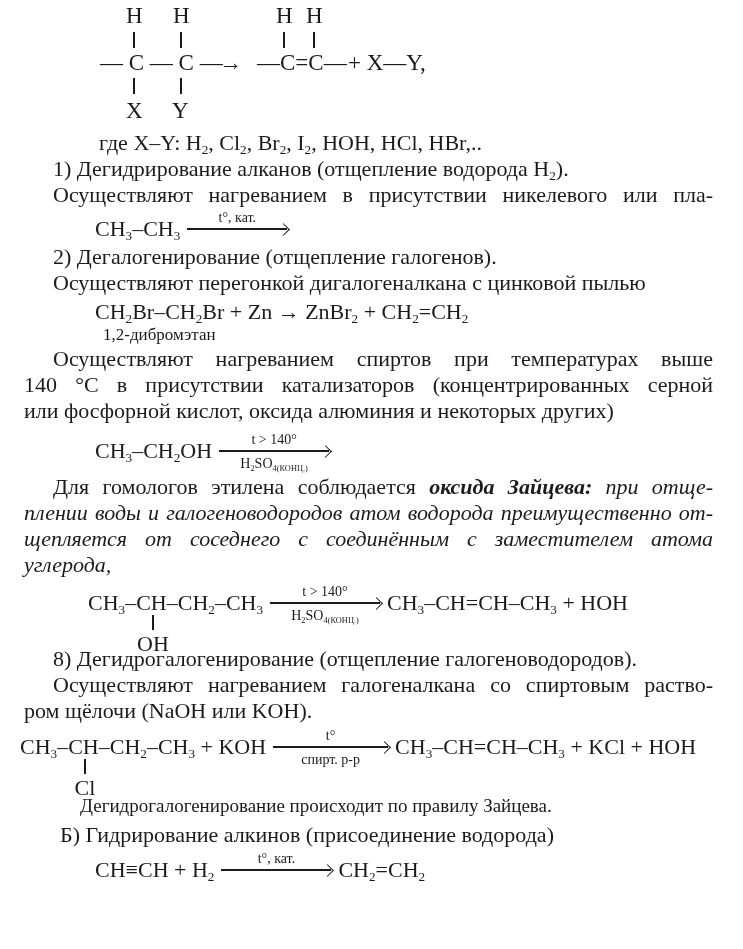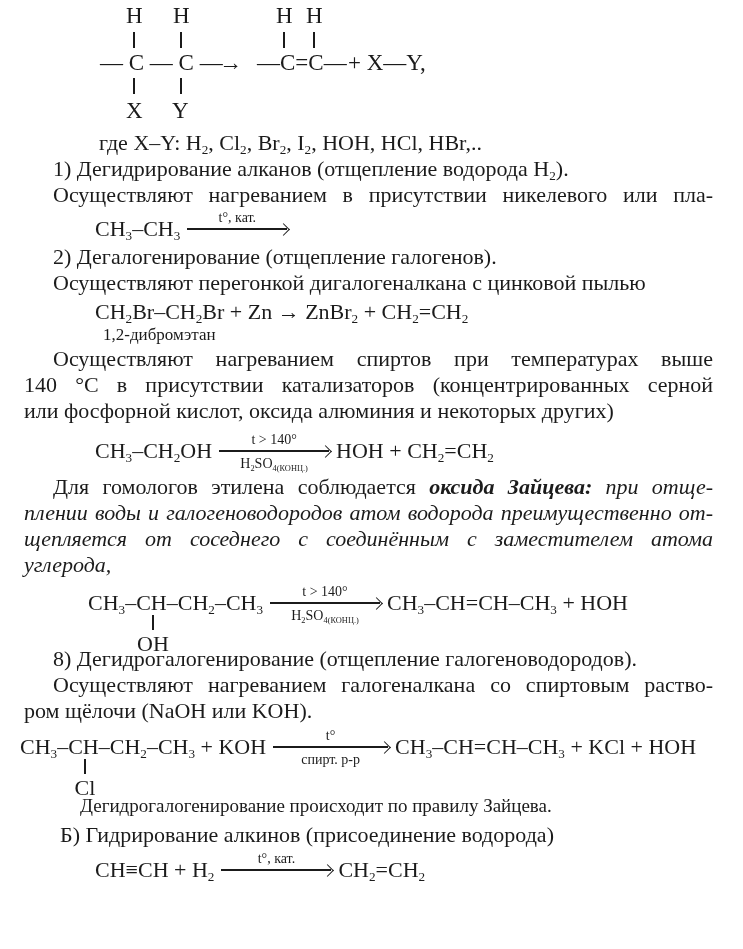--- a/index.html
+++ b/index.html
@@ -74,21 +74,21 @@
   <div class="eq eq1 line"><span class="chem">CH<sub>3</sub>–CH<sub>3</sub></span><span class="rarr w100"><span class="lab lab-top">t°, кат.</span></span></div>
 
   <div class="line ind">2) Дегалогенирование (отщепление галогенов).</div>
   <div class="line ind">Осуществляют перегонкой дигалогеналкана с цинковой пылью</div>
   <div class="eq eq2 line"><span class="chem">CH<sub>2</sub>Br–CH<sub>2</sub>Br + Zn → ZnBr<sub>2</sub> + CH<sub>2</sub>=CH<sub>2</sub></span></div>
   <div class="eq-cap">1,2-дибромэтан</div>
 
   <div class="line jl ind">Осуществляют нагреванием спиртов при температурах выше</div>
   <div class="line jl">140 °С в присутствии катализаторов (концентрированных серной</div>
   <div class="line">или фосфорной кислот, оксида алюминия и некоторых других)</div>
-  <div class="eq eq3 line"><span class="chem">CH<sub>3</sub>–CH<sub>2</sub>OH</span><span class="rarr w110"><span class="lab lab-top">t &gt; 140°</span><span class="lab lab-bot">H<sub>2</sub>SO<sub>4(КОНЦ.)</sub></span></span><span class="chem">HOH + CH<sub>2</sub>=CH<sub>2</sub></span></div>
+  <div class="eq eq3 line"><span class="chem">CH<sub>3</sub>–CH<sub>2</sub>OH</span><span class="rarr w110"><span class="lab lab-top">t &gt; 140°</span><span class="lab lab-bot">H<sub>2</sub>SO<sub>4(КОНЦ.)</sub></span></span></div>
 
   <div class="line jl ind"><span>Для гомологов этилена соблюдается </span><span class="bi">оксида Зайцева:</span><span class="it"> при отще-</span></div>
   <div class="line jl it">плении воды и галогеноводородов атом водорода преимущественно от-</div>
   <div class="line jl it">щепляется от соседнего с соединённым с заместителем атома углерода,</div>
 
   <div class="eq eq4 line"><span class="mol"><span class="chem">CH<sub>3</sub>–CH–CH<sub>2</sub>–CH<sub>3</sub></span><i class="vbar" style="left:64px"></i><span class="mol-sub" style="left:65px">OH</span></span><span class="rarr w110"><span class="lab lab-top">t &gt; 140°</span><span class="lab lab-bot">H<sub>2</sub>SO<sub>4(КОНЦ.)</sub></span></span><span class="chem">CH<sub>3</sub>–CH=CH–CH<sub>3</sub> + HOH</span></div>
 
   <div class="line ind">8) Дегидрогалогенирование (отщепление галогеноводородов).</div>
   <div class="line jl ind">Осуществляют нагреванием галогеналкана со спиртовым раство-</div>
   <div class="line">ром щёлочи (NaOH или KOH).</div>

